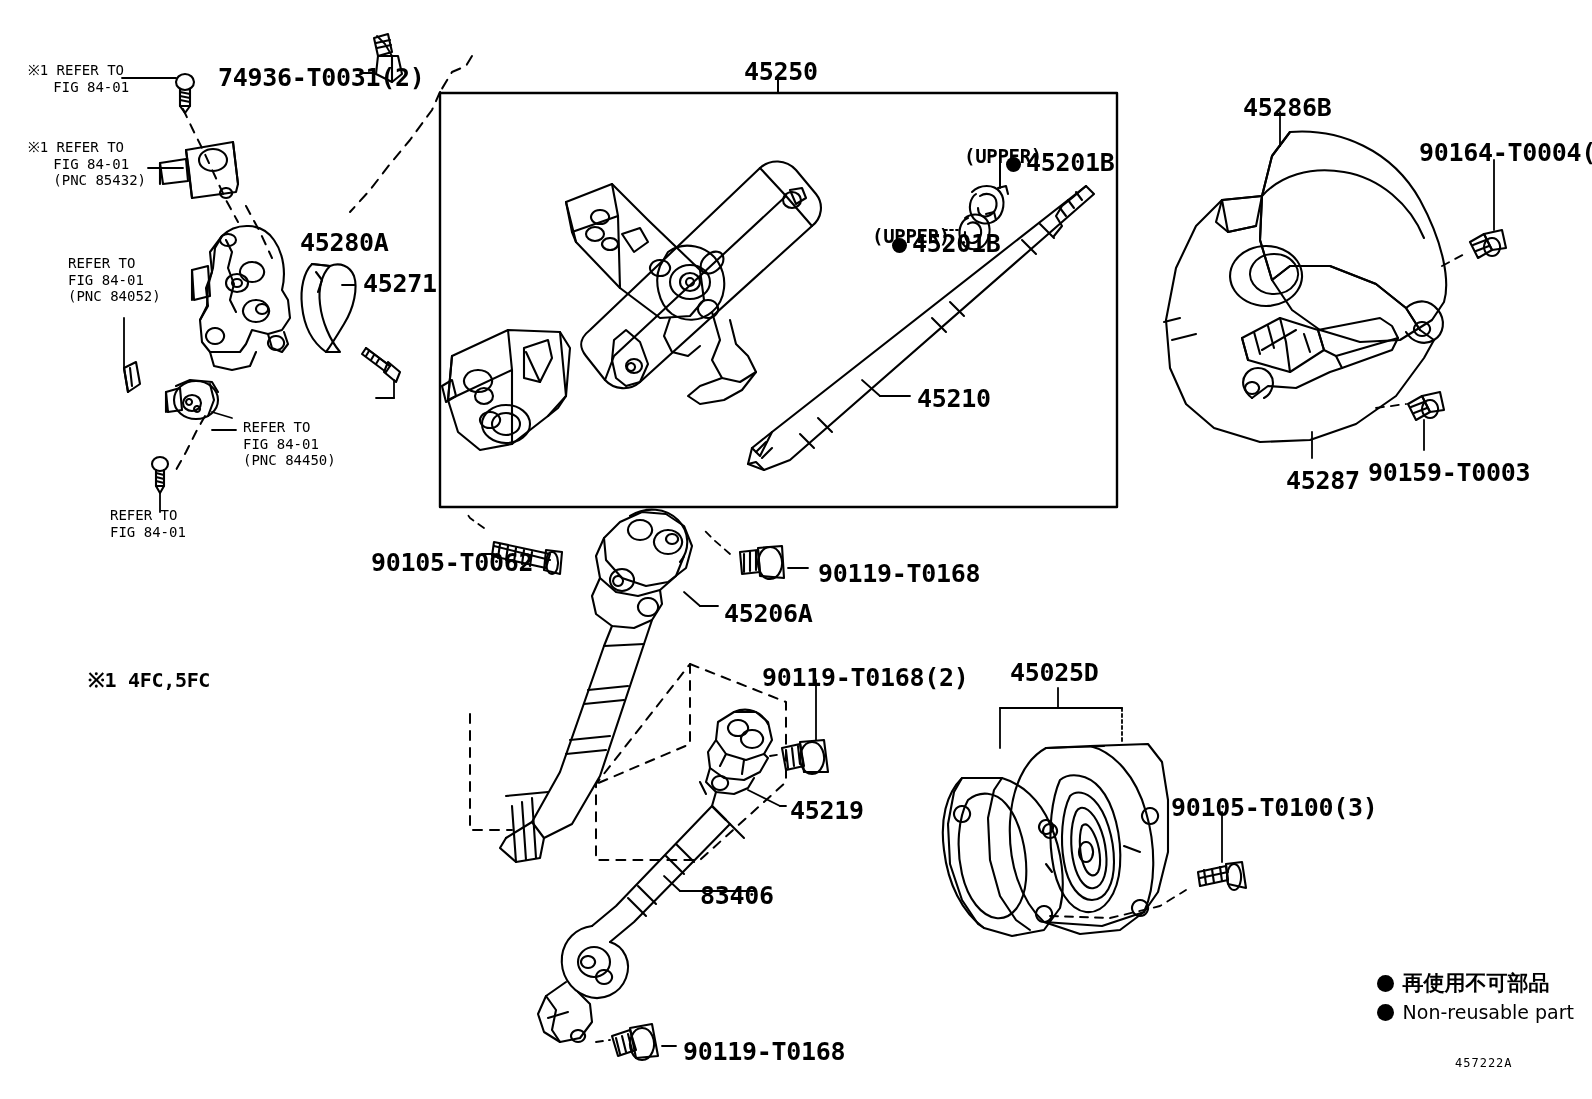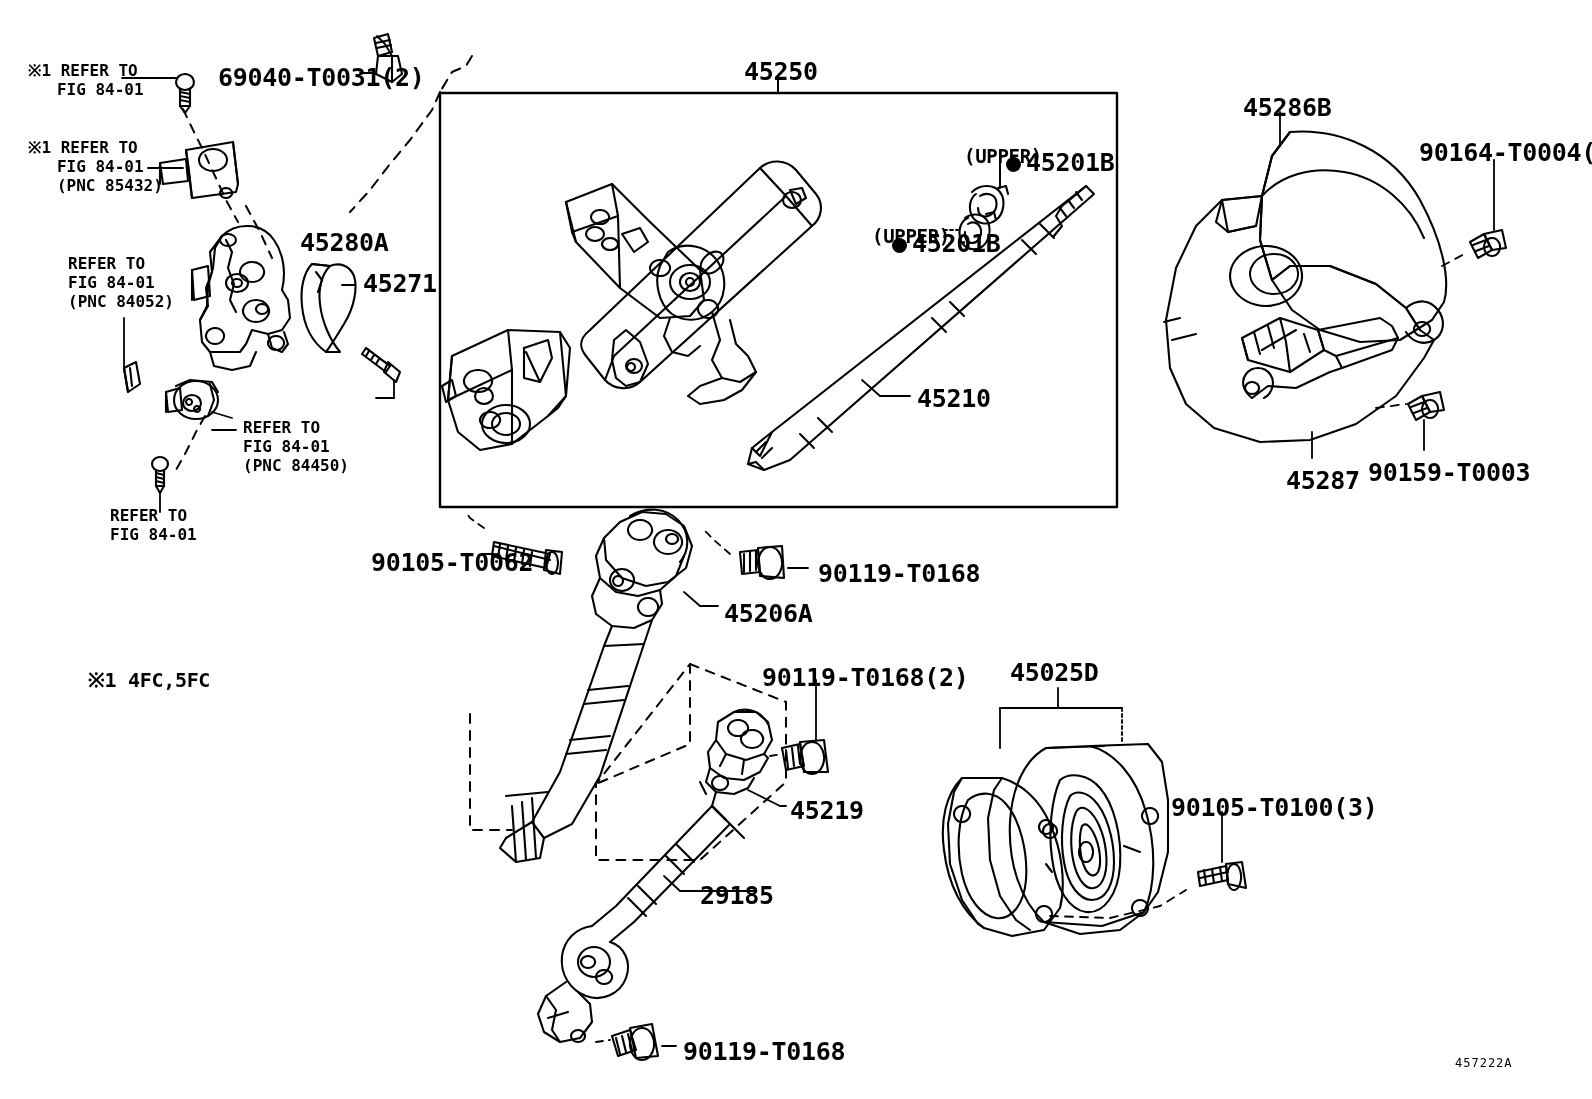--- a/index.html
+++ b/index.html
@@ -5,21 +5,21 @@
 <style>
   html,body{margin:0;padding:0;background:#ffffff;}
   body{width:1592px;height:1099px;position:relative;overflow:hidden;
        font-family:"DejaVu Sans Mono","Liberation Mono",monospace;color:#000;}
   #stage{position:absolute;left:0;top:0;width:1592px;height:1099px;}
   svg.art{position:absolute;left:0;top:0;width:1592px;height:1099px;overflow:visible;}
   .lbl{position:absolute;white-space:pre;color:#000;line-height:1.18;
        font-family:"DejaVu Sans Mono","Liberation Mono",monospace;
        font-weight:700;letter-spacing:-0.3px;}
   .pn{font-size:25px;}
-  .refer{font-size:16px;font-weight:700;letter-spacing:0px;}
+  .refer{font-size:14px;font-weight:400;letter-spacing:0px;}
   .sub{font-size:19px;font-weight:700;}
   .note{font-size:20px;font-weight:700;}
   .figid{font-size:12px;font-weight:400;letter-spacing:1px;}
   .legend-ja{font-size:21px;font-weight:700;font-family:"DejaVu Sans","Liberation Sans",sans-serif;}
   .legend-en{font-size:19px;font-weight:400;font-family:"DejaVu Sans","Liberation Sans",sans-serif;letter-spacing:0px;}
   .dot{display:inline-block;width:15px;height:15px;border-radius:50%;
        background:#000;vertical-align:-1px;margin-right:5px;}
   .legend{position:absolute;right:18px;bottom:72px;text-align:left;}
   .legend div{white-space:nowrap;}
   .legend .row{display:flex;align-items:center;gap:9px;margin-bottom:4px;}
@@ -461,21 +461,21 @@
       </g>
       <line x1="1222" y1="862" x2="1222" y2="812" stroke-width="1.8"></line>
       <path d="M1050 916 L1110 918 L1160 906 L1186 890" stroke-width="1.8" stroke-dasharray="8 7"></path>
 
     </g>
   </svg>
 
   <div class="lbl refer" style="left:28px;top:62px;">※1 REFER TO
    FIG 84-01</div>
 
-  <div class="lbl pn" style="left:218px;top:63px;">69040-T0031(2)</div>
+  <div class="lbl pn" style="left:218px;top:63px;">74936-T0031(2)</div>
 
   <div class="lbl refer" style="left:28px;top:139px;">※1 REFER TO
    FIG 84-01
    (PNC 85432)</div>
 
   <div class="lbl pn" style="left:300px;top:228px;">45280A</div>
 
   <div class="lbl refer" style="left:68px;top:255px;">REFER TO
 FIG 84-01
 (PNC 84052)</div>
@@ -521,20 +521,30 @@
   <div class="lbl note" style="left:88px;top:669px;">※1 4FC,5FC</div>
 
   <div class="lbl pn" style="left:762px;top:663px;">90119-T0168(2)</div>
 
   <div class="lbl pn" style="left:1010px;top:658px;">45025D</div>
 
   <div class="lbl pn" style="left:790px;top:796px;">45219</div>
 
   <div class="lbl pn" style="left:1171px;top:793px;">90105-T0100(3)</div>
 
-  <div class="lbl pn" style="left:700px;top:881px;">29185</div>
+  <div class="lbl pn" style="left:700px;top:881px;">83406</div>
 
   <div class="lbl pn" style="left:683px;top:1037px;">90119-T0168</div>
 
+  <div class="legend">
+    <div class="row">
+      <span class="bullet"></span>
+      <span class="legend-ja">再使用不可部品</span>
+    </div>
+    <div class="row">
+      <span class="bullet"></span>
+      <span class="legend-en">Non-reusable part</span>
+    </div>
+  </div>
 
   <div class="lbl figid" style="left:1455px;top:1056px;font-weight:400;">457222A</div>
 
 </div>
 
 </body></html>

